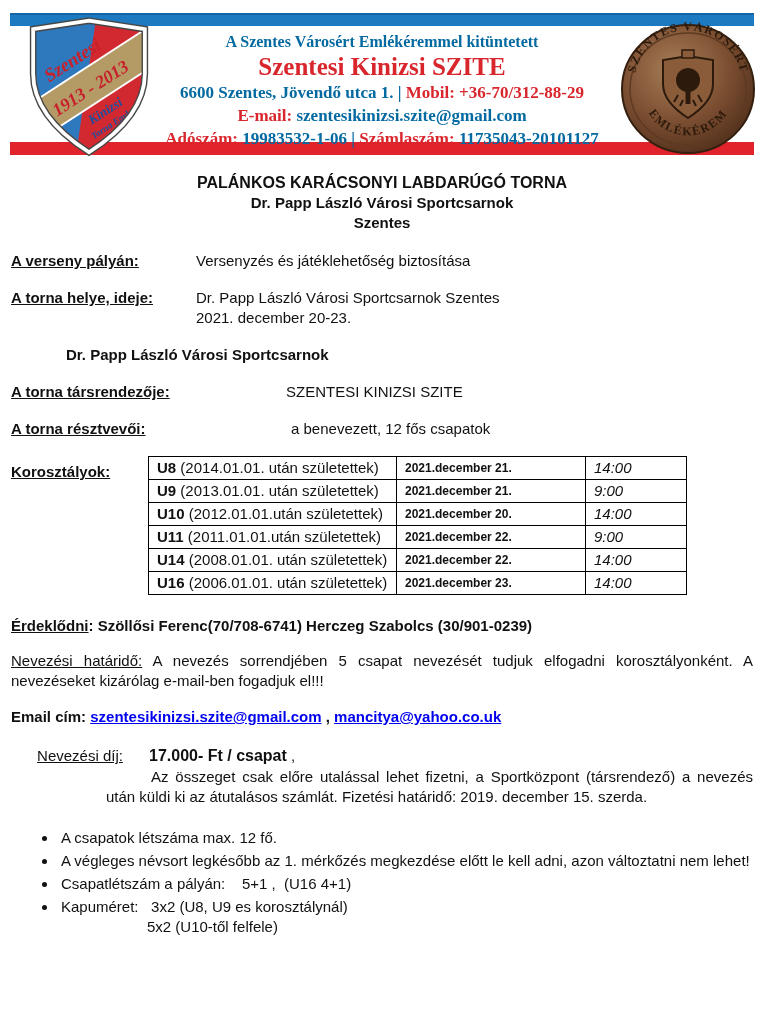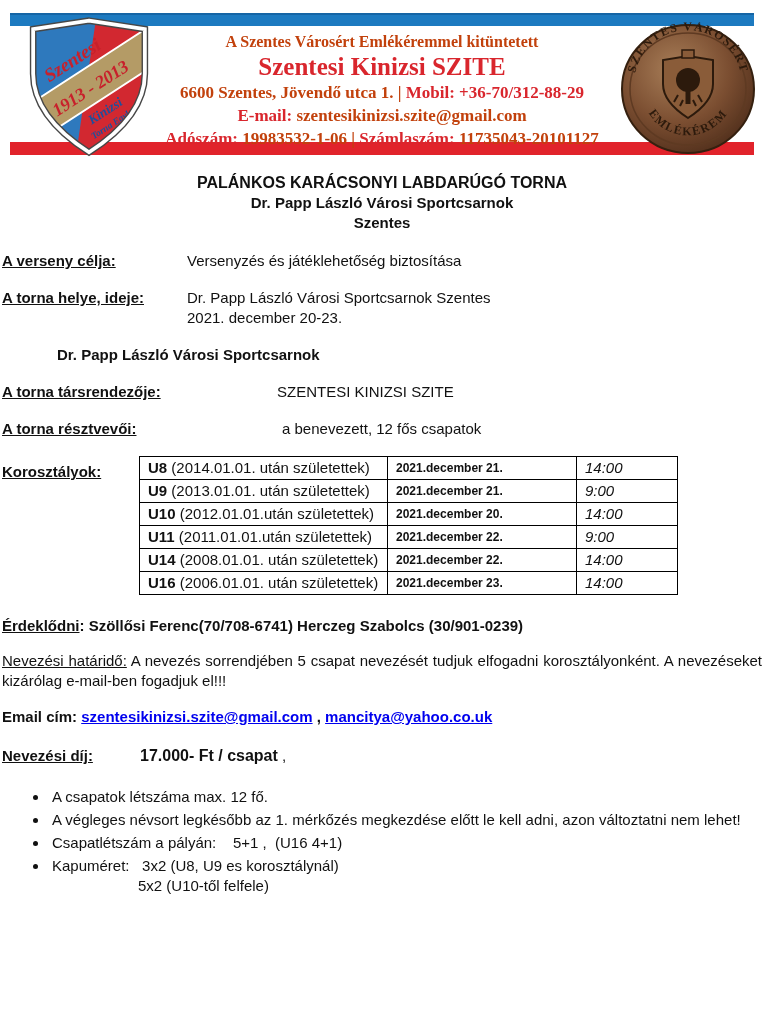--- a/index.html
+++ b/index.html
@@ -14,26 +14,26 @@
   .bar-blue { background:#1d7ac0; border-top:2px solid #1565a5; }
   .bar-red  { background:#e1232b; }
   .header-text { margin:0 158px; text-align:center; height:116px; padding-top:3px;
     font-family:"Liberation Serif", serif; font-weight:bold; }
   .hline { white-space:nowrap; }
   .hline:nth-child(1){ font-size:16px; line-height:22px; margin-top:2px; }
   .hline:nth-child(2){ font-size:25px; line-height:27px; }
   .hline:nth-child(3){ font-size:17px; line-height:23px; margin-top:1px; }
   .hline:nth-child(4){ font-size:17px; line-height:23px; }
   .hline:nth-child(5){ font-size:17px; line-height:23px; }
-  .seg-blue { color:#c2410c; }
+  .seg-blue { color:#0369a1; }
   .seg-red  { color:#d9262d; }
   .crest { position:absolute; left:18px; top:15px; width:142px; height:142px; z-index:2; }
   .medal { position:absolute; right:6px; top:22px; width:140px; height:134px; z-index:2; }
   
-  .content { padding:0 2px; }
+  .content { padding:0 11px; }
   .title-block { text-align:center; margin-top:17px; font-weight:bold; }
   .title-block .t1 { font-size:16px; line-height:21px; }
   .title-block .t2, .title-block .t3 { font-size:15px; line-height:20px; }
   .info-rows { margin-top:18px; }
   .info-row { display:flex; margin-bottom:17px; }
   .info-label { width:185px; flex-shrink:0; font-weight:bold; text-decoration:underline; }
   .info-value { }
   .row-organizer .info-value { margin-left:55px; font-weight:bold; }
   .row-coorganizer .info-value { margin-left:90px; }
   .row-participants .info-value { margin-left:95px; }
@@ -47,21 +47,21 @@
   td.c-date { width:189px; font-weight:bold; font-size:12px; }
   td.c-time { width:101px; font-style:italic; font-size:15px; }
   
   .contact-line { margin-top:21px; font-weight:bold; }
   .u { text-decoration:underline; }
   .deadline { margin-top:15px; font-weight:normal; text-align:justify; }
   .email-line { margin-top:16px; font-weight:bold; }
   .email-link { color:#0000ee; text-decoration:underline; font-weight:bold; }
   .fee { margin-top:19px; }
   .fee-top { display:flex; }
-  .fee-label { width:138px; flex-shrink:0; font-weight:bold; text-decoration:underline; }
+  .fee-label { width:138px; flex-shrink:0; font-weight:normal; text-decoration:underline;text-align:center; }
   .fee-amount { font-weight:bold; font-size:16px; }
   .fee-suffix { font-weight:normal; }
   .fee-desc { margin-left:95px; margin-top:1px; text-indent:45px; text-align:justify; }
   
   ul.bullets { margin:21px 0 0 0; padding-left:47px; }
   ul.bullets li { padding-left:3px; margin-bottom:3px; text-align:justify; white-space:pre-wrap; }
   .bullet-sub { margin-left:86px; white-space:pre-wrap; }
 </style>
 </head>
 <body>
@@ -127,21 +127,21 @@
 <div class="content">
 
   <div class="title-block">
     <div class="t1">PALÁNKOS KARÁCSONYI LABDARÚGÓ TORNA</div>
     <div class="t2">Dr. Papp László Városi Sportcsarnok</div>
     <div class="t3">Szentes</div>
   </div>
 
   <div class="info-rows">
       <div class="info-row row-goal">
-        <span class="info-label">A verseny célja:</span>
+        <span class="info-label">A verseny pályán:</span>
         <div class="info-value">
           <div>Versenyzés és játéklehetőség biztosítása</div>
         </div>
       </div>
       <div class="info-row row-venue">
         <span class="info-label">A torna helye, ideje:</span>
         <div class="info-value">
           <div>Dr. Papp László Városi Sportcsarnok Szentes</div>
           <div>2021. december 20-23.</div>
         </div>
@@ -213,20 +213,21 @@
 
   <div class="email-line">
     <span>Email cím: </span><a class="email-link" href="#">szentesikinizsi.szite@gmail.com</a><span> , </span><a class="email-link" href="#">mancitya@yahoo.co.uk</a>
   </div>
 
   <div class="fee">
     <div class="fee-top">
       <span class="fee-label">Nevezési díj:</span>
       <span><span class="fee-amount">17.000- Ft / csapat</span><span class="fee-suffix"> ,</span></span>
     </div>
+    <div class="fee-desc">Az összeget csak előre utalással lehet fizetni, a Sportközpont (társrendező) a nevezés után küldi ki az átutalásos számlát. Fizetési határidő: 2019. december 15. szerda.</div>
   </div>
 
   <ul class="bullets">
       <li><span>A csapatok létszáma max. 12 fő.</span></li>
       <li><span>A végleges névsort legkésőbb az 1. mérkőzés megkezdése előtt le kell adni, azon változtatni nem lehet!</span></li>
       <li><span>Csapatlétszám a pályán:    5+1 ,  (U16 4+1)</span></li>
       <li><span>Kapuméret:   3x2 (U8, U9 es korosztálynál)</span><div class="bullet-sub">5x2 (U10-től felfele)</div></li>
     </ul>
 
 </div>

